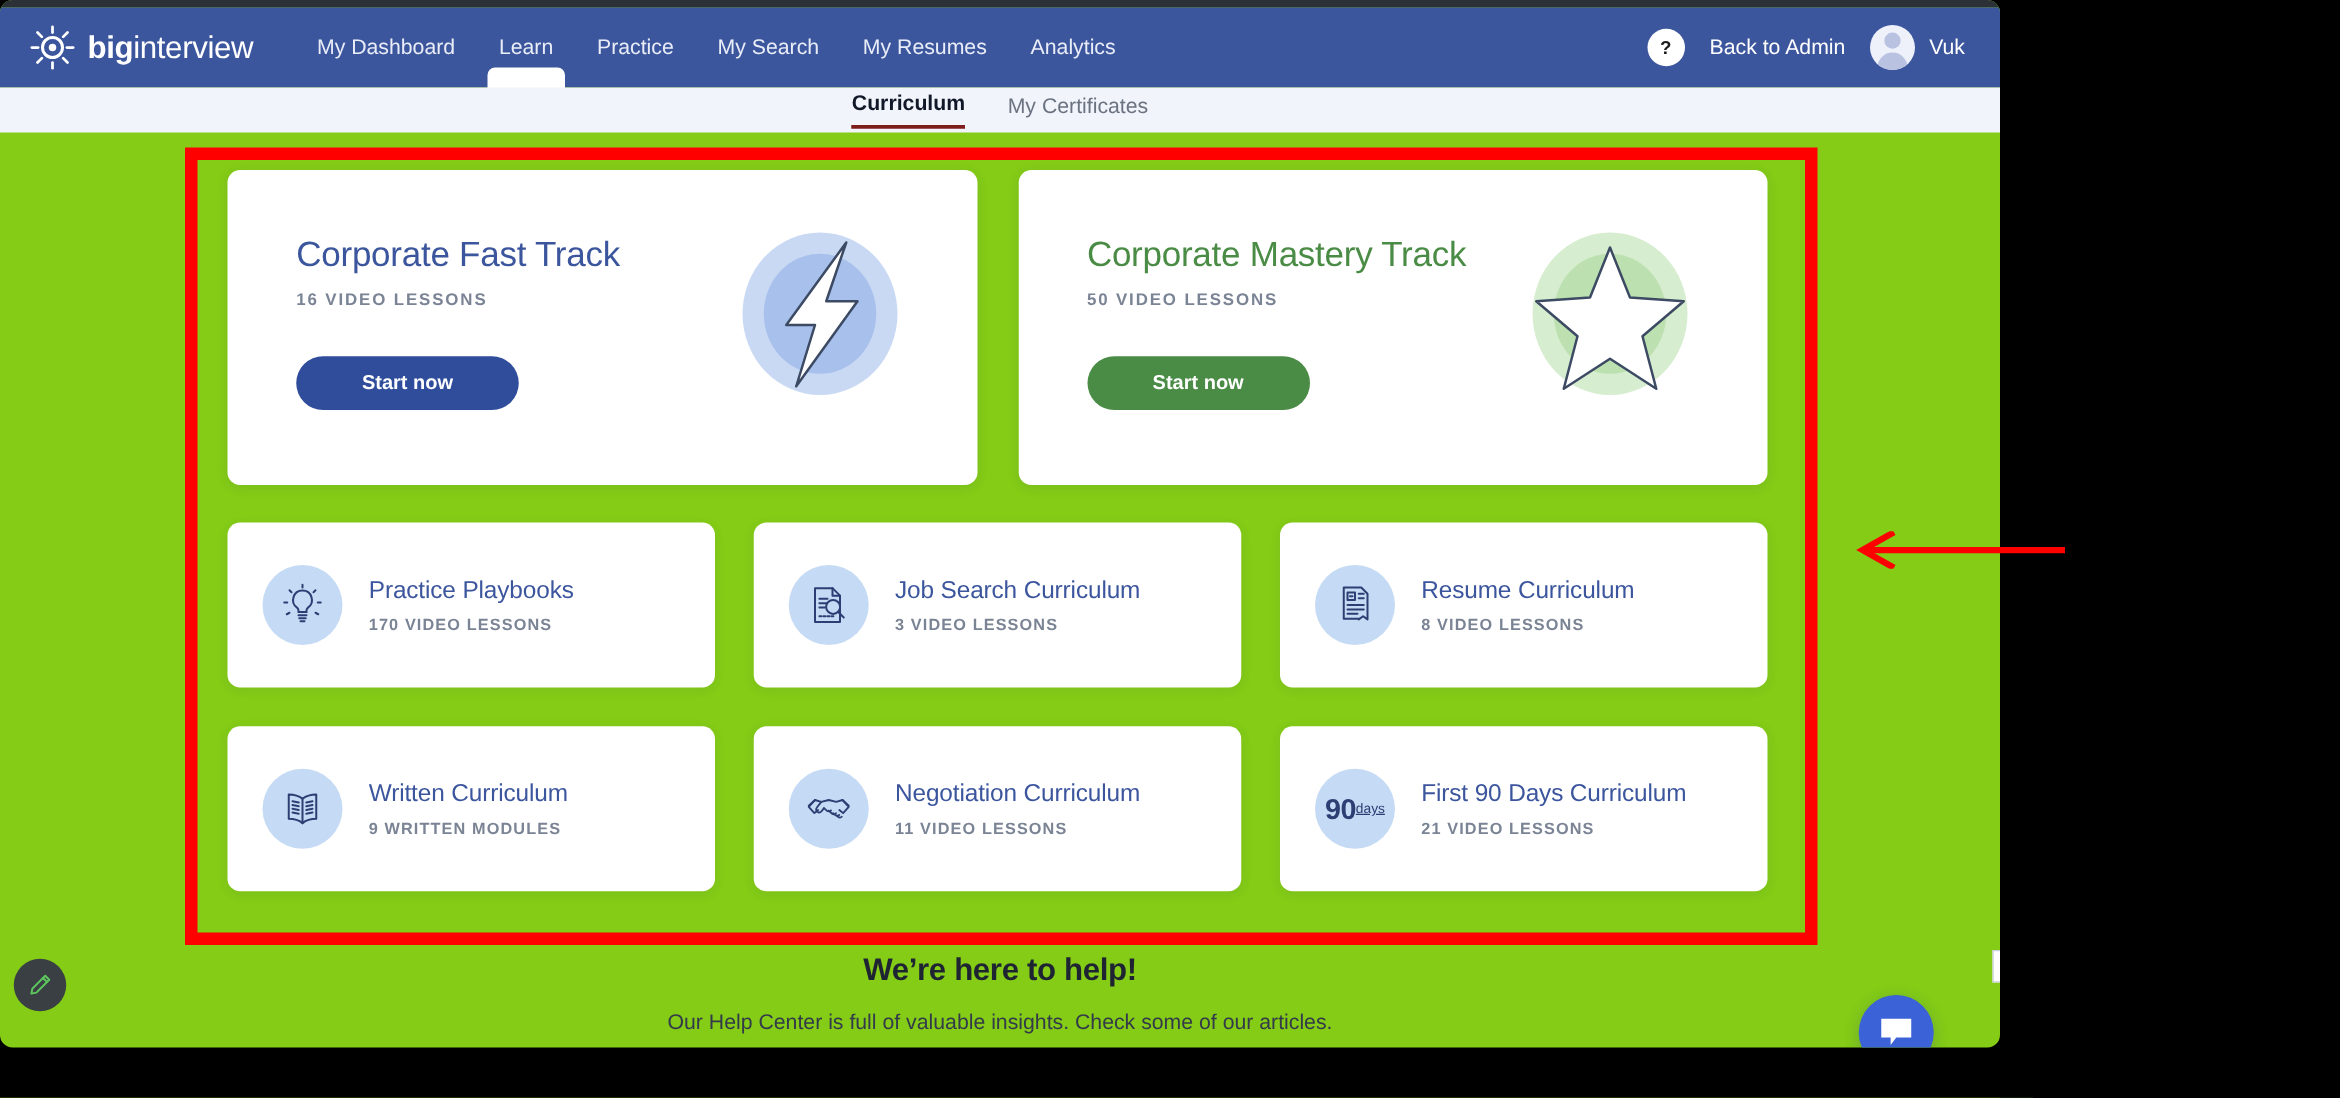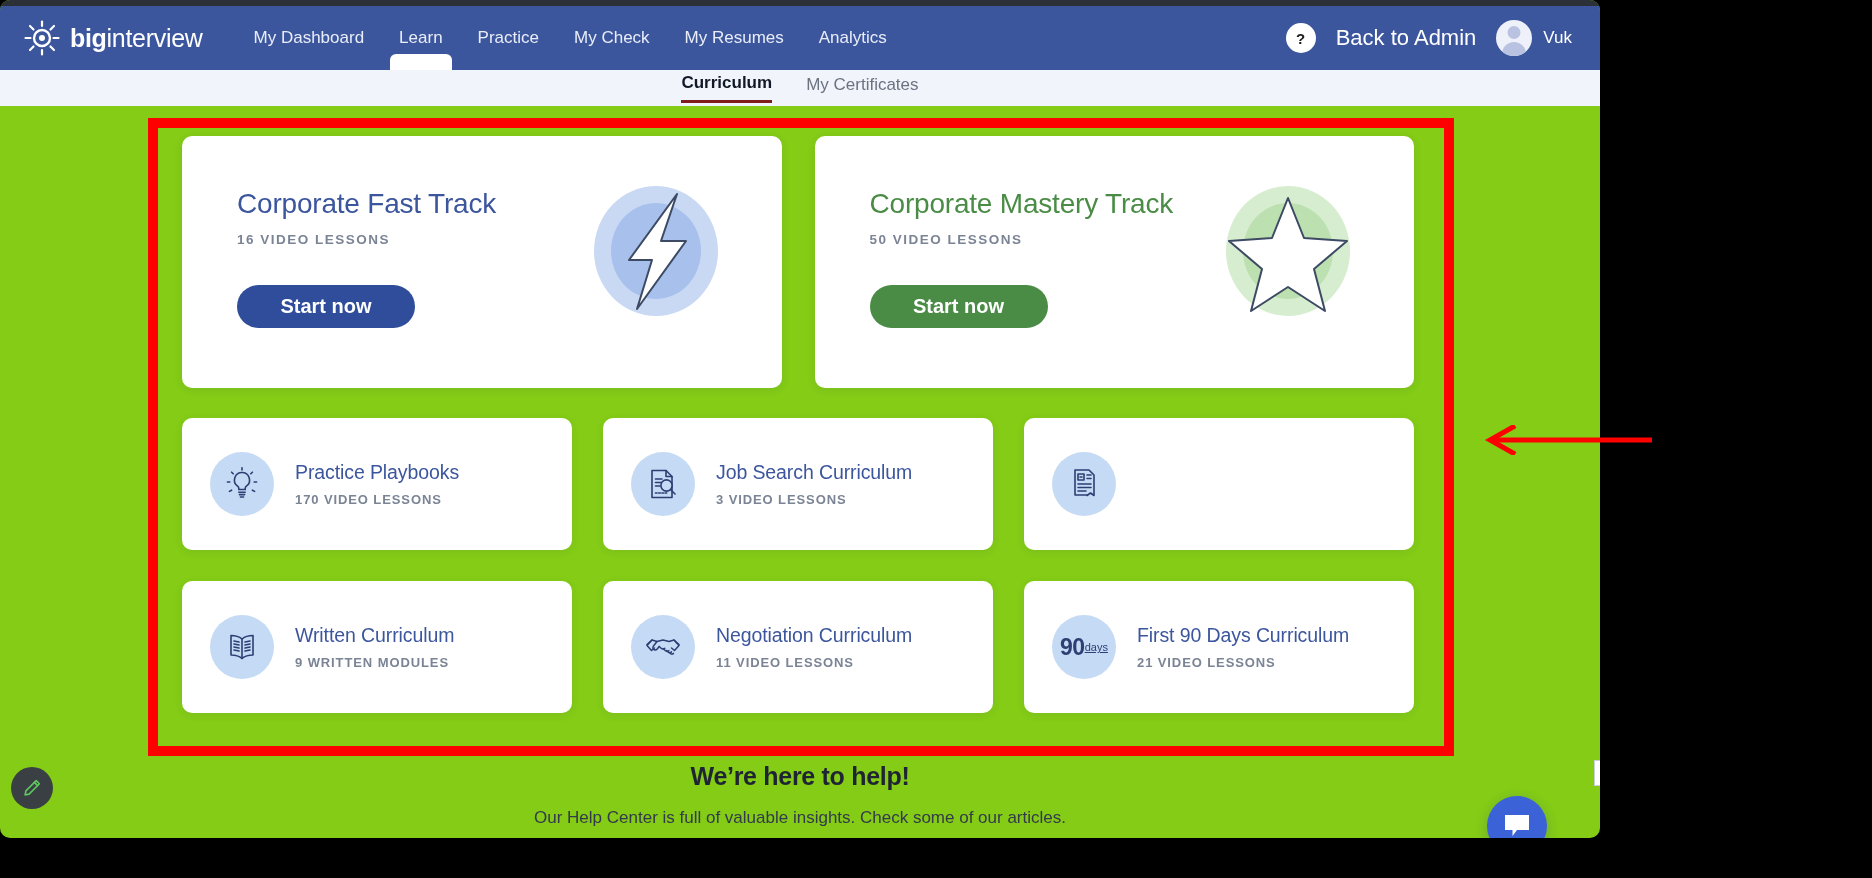--- a/index.html
+++ b/index.html
@@ -106,21 +106,21 @@
     color: #1b1b1b;
     font-size: 15px;
     font-weight: 700;
     display: flex;
     align-items: center;
     justify-content: center;
     cursor: pointer;
   }
   .back-admin {
     color: #fff;
-    font-size: 22px;
+    font-size: 17px;
     white-space: nowrap;
     cursor: pointer;
   }
   .user-chip {
     display: flex;
     align-items: center;
     gap: 11px;
     cursor: pointer;
   }
   .avatar {
@@ -242,21 +242,21 @@
     margin:0 0 38px 0;
   }
   .start-btn {
     display:inline-flex;
     align-items:center;
     justify-content:center;
     width:178px;
     height:43px;
     border-radius:22px;
     color:#fff;
-    font-size:20px;
+    font-size:16px;
     font-weight:700;
     cursor:pointer;
     border:none;
     font-family:"Liberation Sans", sans-serif;
   }
   .start-btn.blue { background:#2f4d9b; }
   .start-btn.green { background:#4a8c45; }
   .track-art {
     position:absolute;
     right:58px;
@@ -432,21 +432,21 @@
       </svg>
       <div class="brand-text">
         <b>big</b><span>interview</span>
       </div>
     </div>
 
     <div class="nav-links">
       <div class="nav-link">My Dashboard</div>
       <div class="nav-link active-learn">Learn</div>
       <div class="nav-link">Practice</div>
-      <div class="nav-link">My Check</div>
+      <div class="nav-link">My Search</div>
       <div class="nav-link">My Resumes</div>
       <div class="nav-link">Analytics</div>
     </div>
 
     <div class="nav-right">
       <div class="help-btn">?</div>
       <div class="back-admin">Back to Admin</div>
       <div class="user-chip">
         <div class="avatar"></div>
         <div class="user-name">Vuk</div>
@@ -535,20 +535,24 @@
             <path d="M9 4h14l5 5v20.5l-3.5-2.5-3.5 2.5V29H9z"></path>
             <rect x="12" y="8" width="6" height="6"></rect>
             <line x1="14" y1="11" x2="16" y2="11"></line>
             <line x1="21" y1="9" x2="25" y2="9"></line>
             <line x1="21" y1="12.5" x2="25" y2="12.5"></line>
             <line x1="12" y1="18" x2="25" y2="18"></line>
             <line x1="12" y1="21.5" x2="25" y2="21.5"></line>
             <line x1="12" y1="25" x2="20" y2="25"></line>
           </svg>
         </div>
+        <div class="mini-text">
+          <p class="mini-title">Resume Curriculum</p>
+          <p class="mini-sub">8 VIDEO LESSONS</p>
+        </div>
       </div>
 
       <div class="mini-card">
         <div class="mini-icon">
           <svg width="36" height="36" viewBox="0 0 36 36" fill="none" stroke="#2c3e73" stroke-width="1.6" stroke-linecap="round" stroke-linejoin="round">
             <path d="M18 10c-3-2.5-7-3.5-11-3.5V26c4 0 8 1 11 3.5 3-2.5 7-3.5 11-3.5V6.5c-4 0-8 1-11 3.5z"></path>
             <line x1="18" y1="10" x2="18" y2="29.5"></line>
             <line x1="10" y1="12" x2="15" y2="13"></line>
             <line x1="10" y1="15" x2="15" y2="16"></line>
             <line x1="10" y1="18" x2="15" y2="19"></line>

